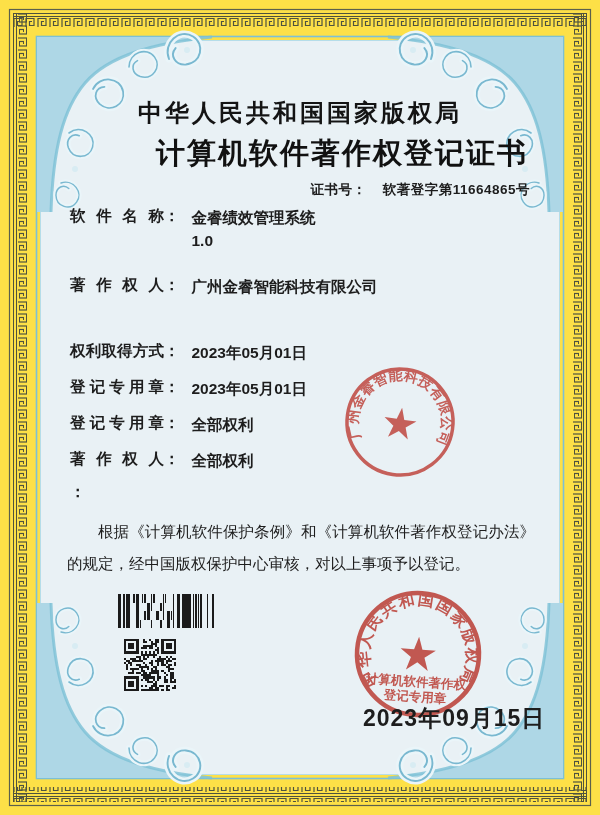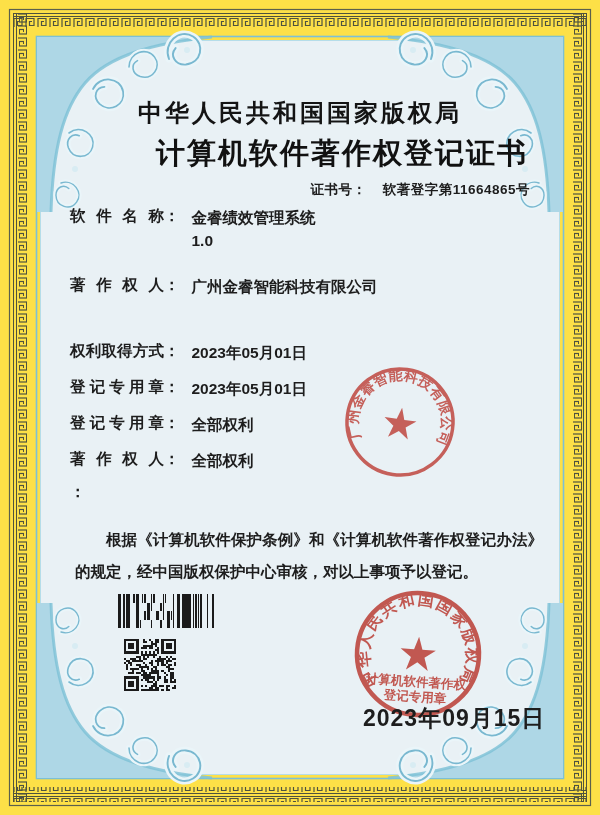--- a/index.html
+++ b/index.html
@@ -23,22 +23,22 @@
     position:absolute;right:70px;top:181px;font-size:13.5px;font-weight:bold;
     letter-spacing:0.5px;white-space:nowrap;
   }
   .cert-no .val{margin-left:12px;}
   .row{position:absolute;left:70px;font-size:15.5px;font-weight:bold;white-space:nowrap;display:flex;}
   .lbl{display:inline-block;width:94px;text-align:justify;text-align-last:justify;}
   .val-block{margin-left:12px;line-height:23px;}
   .colon{display:inline-block;}
   .r1{top:206px}.r2{top:275px}.r3{top:341px}.r4{top:377px}.r5{top:413px}.r6{top:449px}.r7{top:482px}
   .statement{
-    position:absolute;left:67px;top:516px;width:468px;margin:8px;
-    font-size:15.5px;font-weight:bold;line-height:32px;text-indent:2em;text-align:justify;
+    position:absolute;left:67px;top:516px;width:468px;margin:0;
+    font-size:15.5px;font-weight:normal;line-height:32px;text-indent:2em;text-align:justify;
   }
   .barcode{position:absolute;left:118px;top:594px;}
   .qrcode{position:absolute;left:124px;top:639px;}
   .issue-date{
     position:absolute;left:363px;top:703px;font-size:23px;font-weight:bold;letter-spacing:1px;white-space:nowrap;
   }
   .seal{position:absolute;mix-blend-mode:multiply;opacity:0.85;}
   .seal-company{left:340px;top:362px;}
   .seal-authority{left:348px;top:584px;}
   .seal text{font-family:"Liberation Sans","DejaVu Sans",sans-serif;font-weight:bold;}

